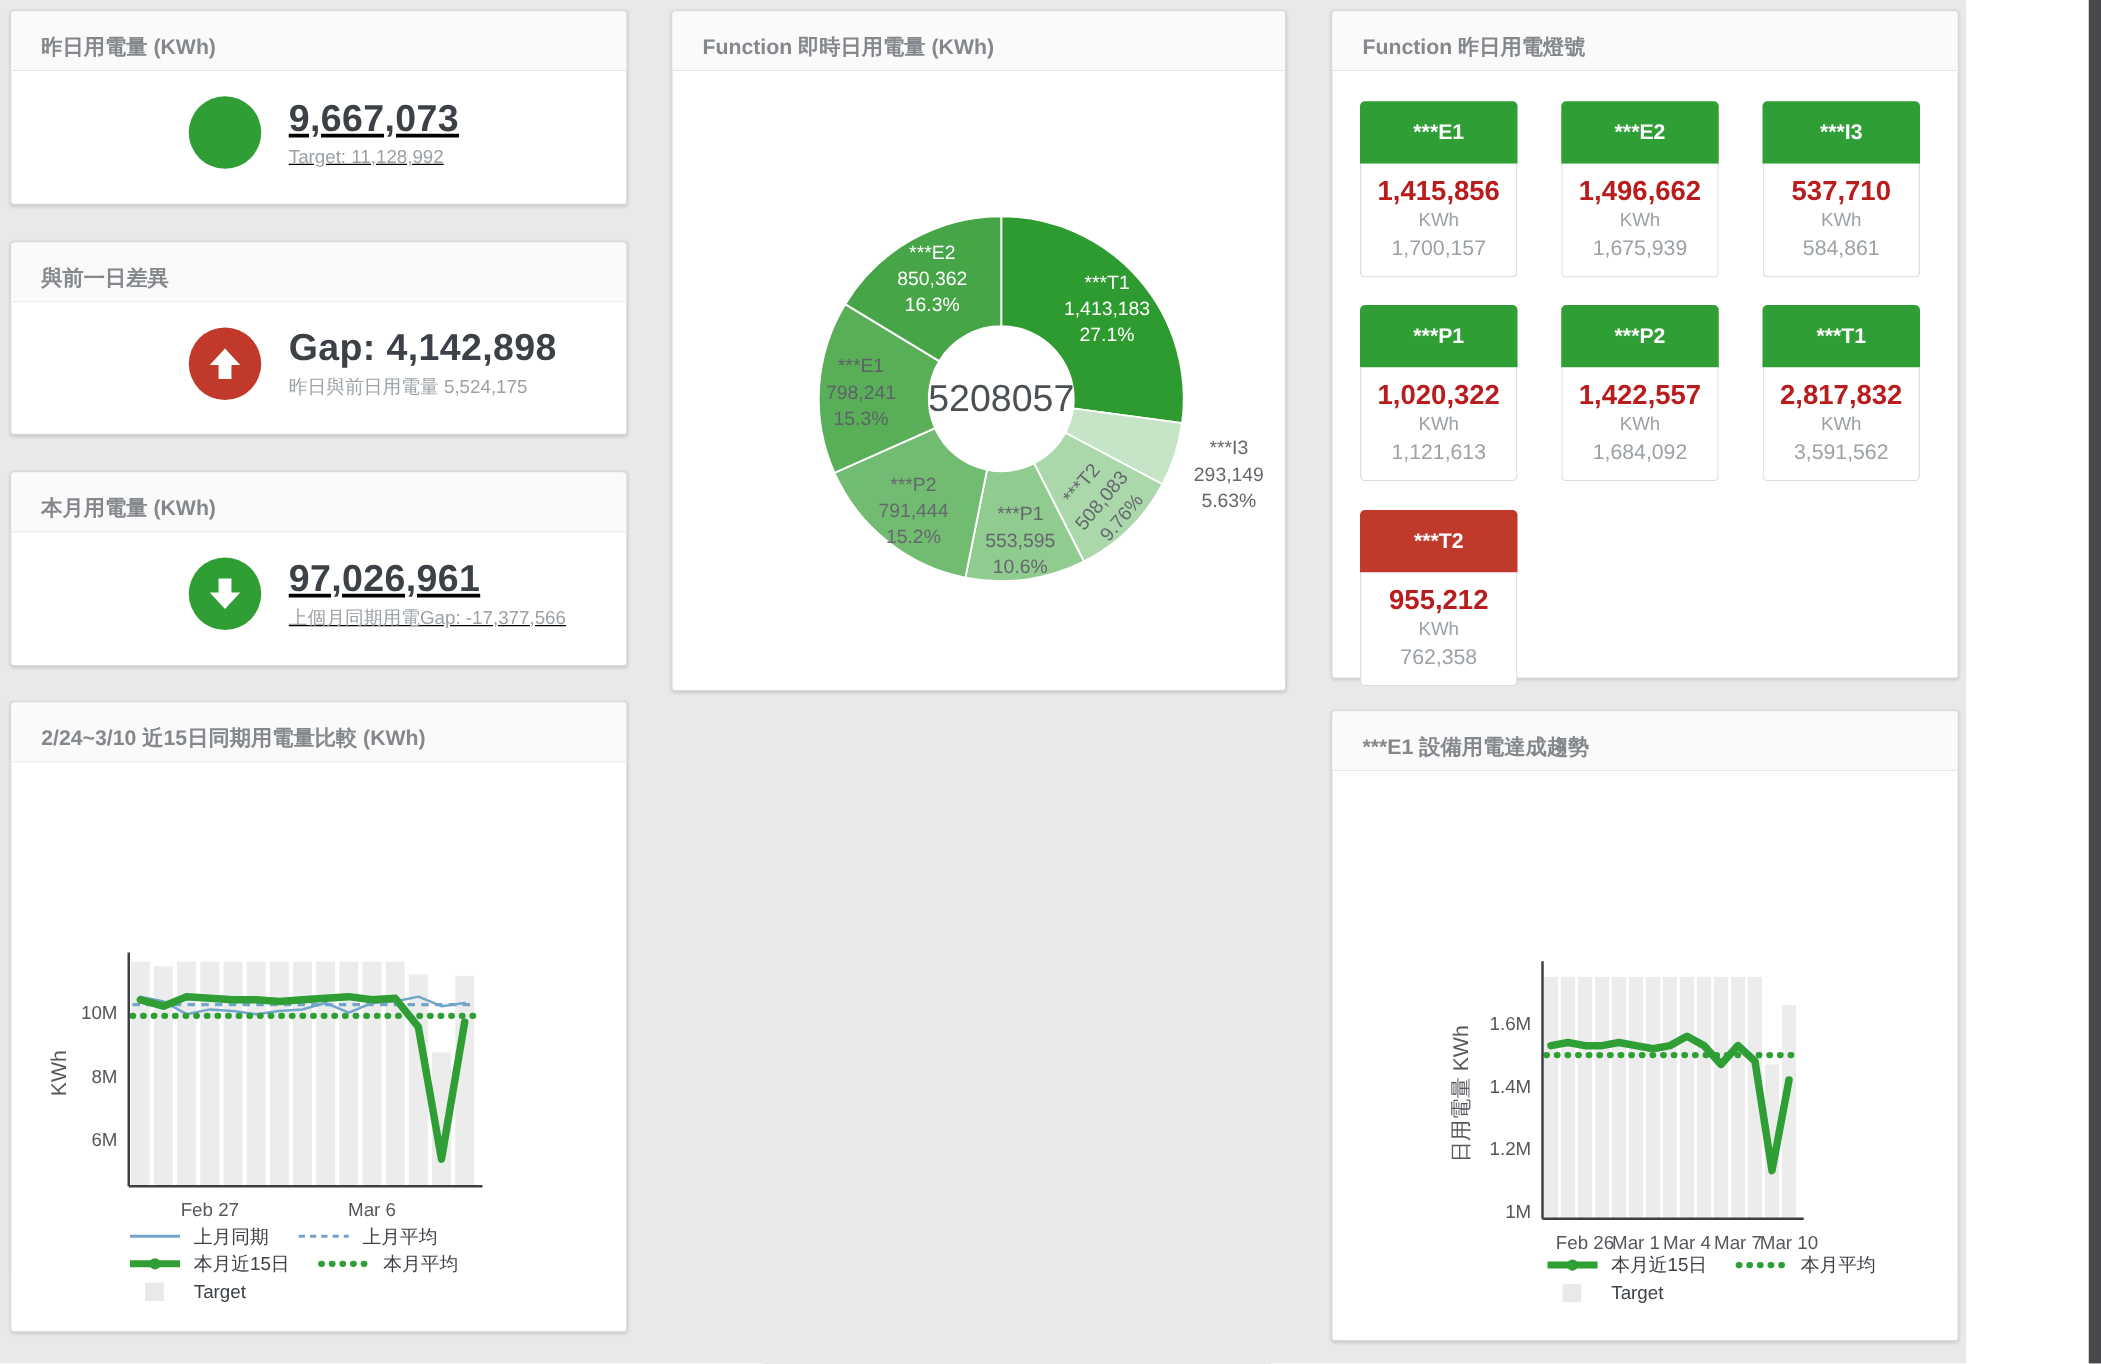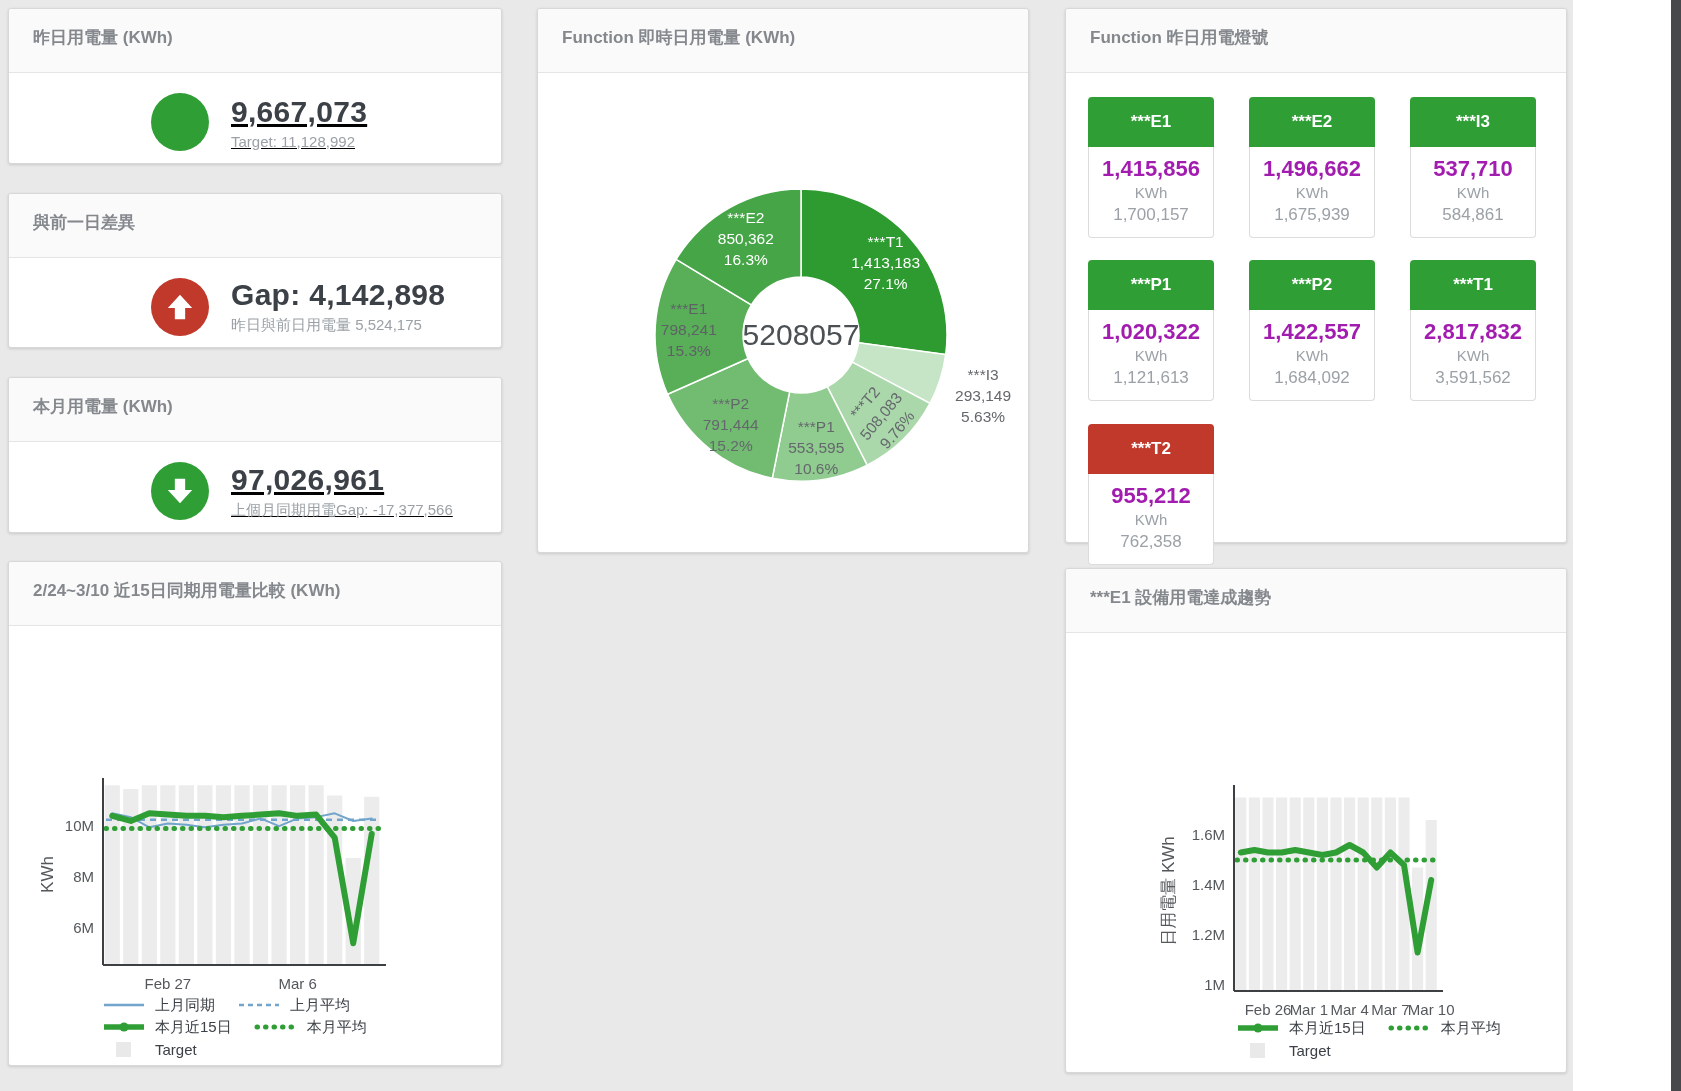--- a/index.html
+++ b/index.html
@@ -2,38 +2,38 @@
 <html><head>
 <meta charset="utf-8">
 <style>
   html,body { margin:0; padding:0; background:#ffffff; font-family:"Liberation Sans","DejaVu Sans",sans-serif; }
   .canvas { position:relative; width:1681px; height:1091px; background:#ffffff; overflow:hidden; }
   .grid-bg { position:absolute; left:0; top:0; width:1573px; height:1091px; background:#e9e9e9; }
   .scroll-strip { position:absolute; right:0; top:0; width:10px; height:1091px; background:#46484c; }
 
   .card { position:absolute; background:#fff; border:1px solid #d8d8d8; border-radius:3px;
           box-shadow:0 1px 3px rgba(0,0,0,.14); box-sizing:border-box; }
-  .card-header { height:64px; box-sizing:border-box; padding:17px 24px; background:#fafafa;
+  .card-header { height:48px; box-sizing:border-box; padding:17px 24px; background:#fafafa;
                  border-bottom:1px solid #e5e5e5; color:#84888d; font-weight:700; font-size:17px;
                  border-radius:3px 3px 0 0; white-space:nowrap; overflow:hidden; }
   .card-body { position:relative; height:calc(100% - 56px); }
 
   .stat-body { display:flex; align-items:center; }
   .status-circle { width:58px; height:58px; border-radius:50%; display:flex; align-items:center;
                    justify-content:center; flex:0 0 auto; }
   .stat-value { font-size:30px; font-weight:700; color:#3c4147; letter-spacing:.3px; }
   .stat-sub { font-size:15px; color:#9ba1a6; margin-top:4px; }
 
   .tiles-body { padding:24px 22px 0 22px; display:grid; grid-template-columns:repeat(3,126px);
                 column-gap:35px; row-gap:13px; justify-content:start; }
   .tile-head { color:#fff; text-align:center; font-weight:700; font-size:17px; padding:15px 0;
                border-radius:4px 4px 0 0; }
   .tile-card-body { border:1px solid #dcdcdc; border-top:none; border-radius:0 0 4px 4px;
                text-align:center; padding:10px 4px 12px 4px; background:#fff; }
-  .tile-value { font-size:22px; font-weight:700; color:#a21caf; line-height:24px; }
+  .tile-value { font-size:22px; font-weight:700; color:#b91c1c; line-height:24px; }
   .tile-unit { font-size:15px; color:#9ba1a6; line-height:19px; margin-top:2px; }
   .tile-target { font-size:17px; color:#9ba1a6; line-height:21px; margin-top:2px; }
 
   .chart-body svg { display:block; }
   .legend { display:flex; flex-direction:column; }
   .legend-row { display:flex; height:22px; align-items:center; }
   .legend-item { display:flex; align-items:center; margin-right:22px; font-size:15px; color:#3c4147; }
   .legend-item svg { margin-right:9px; }
 </style>
 </head>

